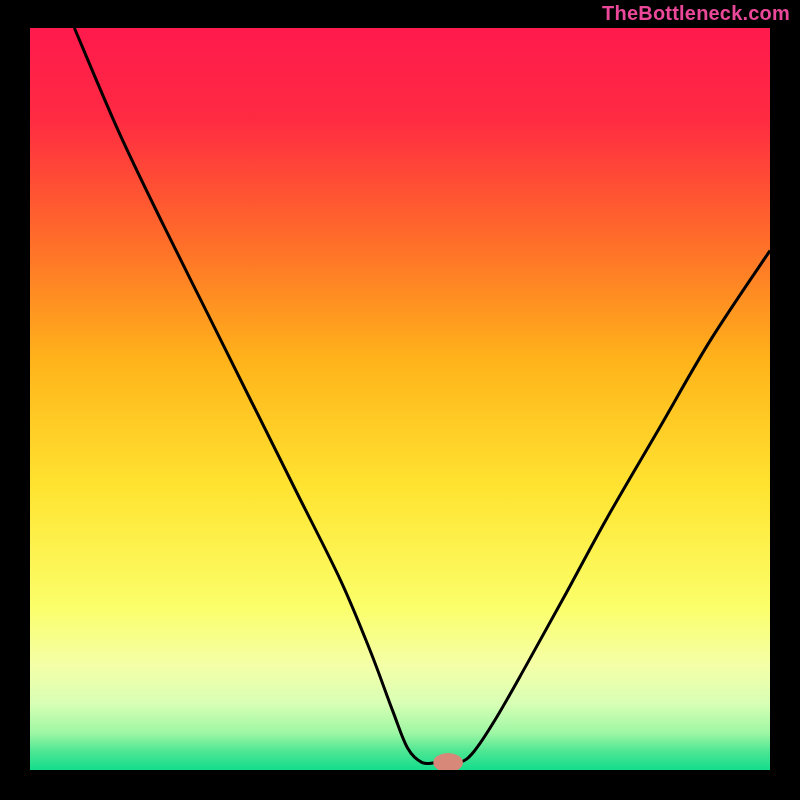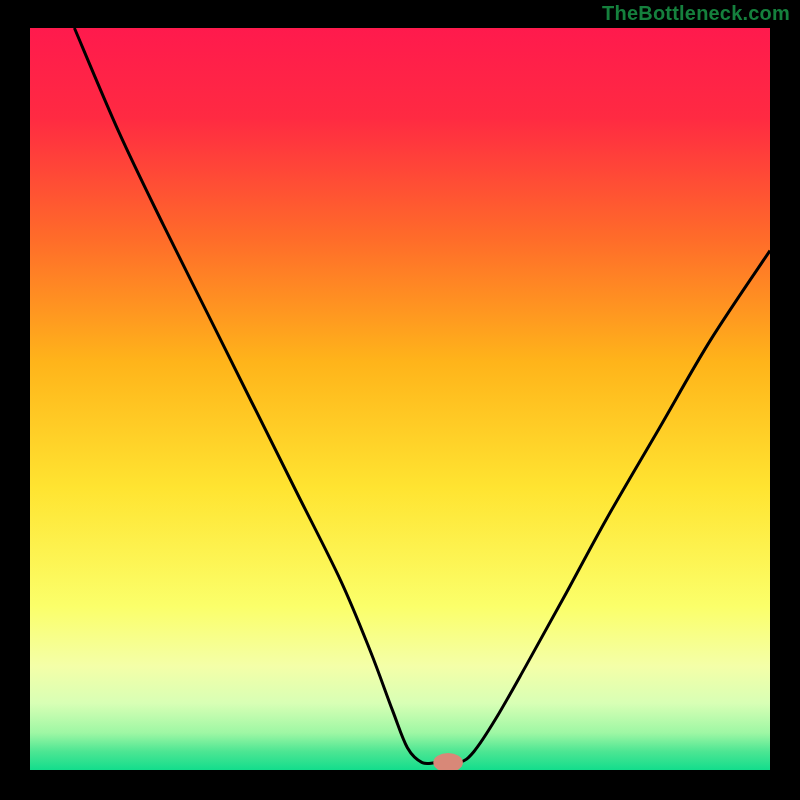--- a/index.html
+++ b/index.html
@@ -19,21 +19,21 @@
   svg {
     display: block;
   }
   .watermark {
     position: absolute;
     top: 2px;
     right: 10px;
     font-family: Arial, Helvetica, sans-serif;
     font-size: 20px;
     font-weight: 600;
-    color: #15803d;
+    color: #ec4899;
     letter-spacing: 0.2px;
     user-select: none;
     text-align: center;
   }
 </style>
 </head>
 <body>
 
 <div class="chart-wrap">
   <svg id="chart-svg" width="800" height="800" viewBox="0 0 800 800">

